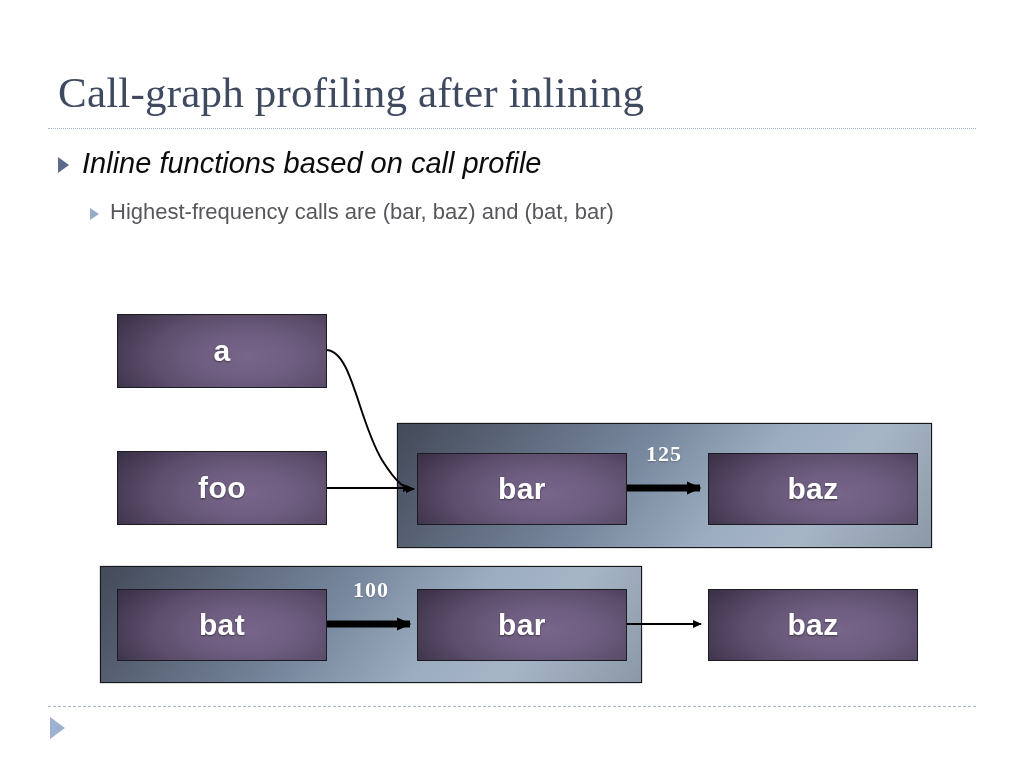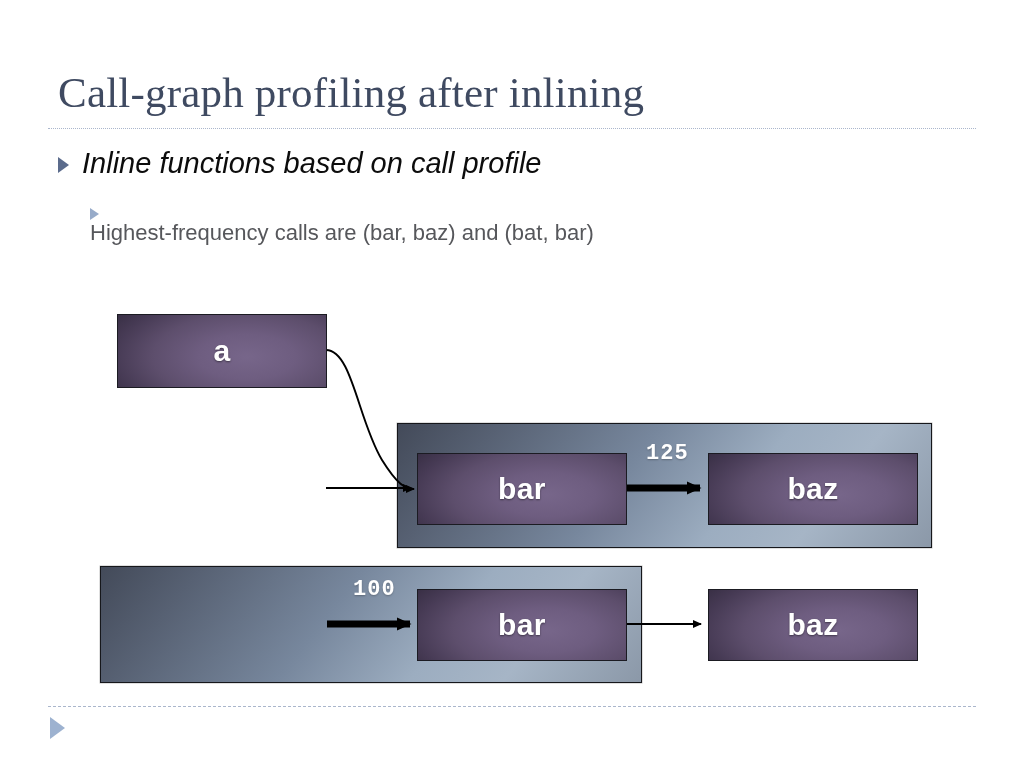--- a/index.html
+++ b/index.html
@@ -35,21 +35,21 @@
     border-top: 1.5px dotted #aab6cc;
   }
 
   
   .bullet-row {
     position: absolute;
     display: flex;
     align-items: flex-start;
   }
   .bullet-l1 { left: 58px; top: 146px; font-style: italic; }
-  .bullet-l2 { left: 90px; top: 199px; flex-direction: column; }
+  .bullet-l2 { left: 90px; top: 199px; }
 
   .tri {
     width: 0; height: 0;
     border-style: solid;
     flex: none;
   }
   .tri-l1 {
     border-width: 8px 0 8px 11px;
     border-color: transparent transparent transparent #5b6b8c;
     margin-top: 11px;
@@ -120,21 +120,21 @@
         #5d4e6c 58%,
         #463a54 82%,
         #362d42 100%);
   }
 
   .edge-label {
     position: absolute;
     color: #ffffff;
     font-size: 22px;
     font-weight: bold;
-    font-family: Liberation Mono, monospace;
+    font-family: Liberation Serif, serif;
     letter-spacing: 1px;
     text-shadow: 0 1px 2px rgba(0,0,0,0.25);
   }
 
   
   .footer-rule {
     position: absolute;
     left: 48px;
     top: 706px;
     width: 928px;
@@ -190,29 +190,35 @@
 
     <path d="M327,624 L410,624" fill="none" stroke="#000000" stroke-width="7" marker-end="url(#ah-thick)"></path>
 
     <path d="M627,624 L701,624" fill="none" stroke="#000000" stroke-width="1.9" marker-end="url(#ah-thin)"></path>
   </svg>
 
   <div class="node" style="left:117px; top:314px; width:208px; height:72px;">
     <span>a</span>
   </div>
 
+  <div class="node" style="left:117px; top:451px; width:208px; height:72px;">
+    <span>foo</span>
+  </div>
 
   <div class="node" style="left:417px; top:453px; width:208px; height:70px;">
     <span>bar</span>
   </div>
 
   <div class="node" style="left:708px; top:453px; width:208px; height:70px;">
     <span>baz</span>
   </div>
 
+  <div class="node" style="left:117px; top:589px; width:208px; height:70px;">
+    <span>bat</span>
+  </div>
 
   <div class="node" style="left:417px; top:589px; width:208px; height:70px;">
     <span>bar</span>
   </div>
 
   <div class="node" style="left:708px; top:589px; width:208px; height:70px;">
     <span>baz</span>
   </div>
 
   <div class="edge-label" style="left:646px; top:441px;">125</div>

